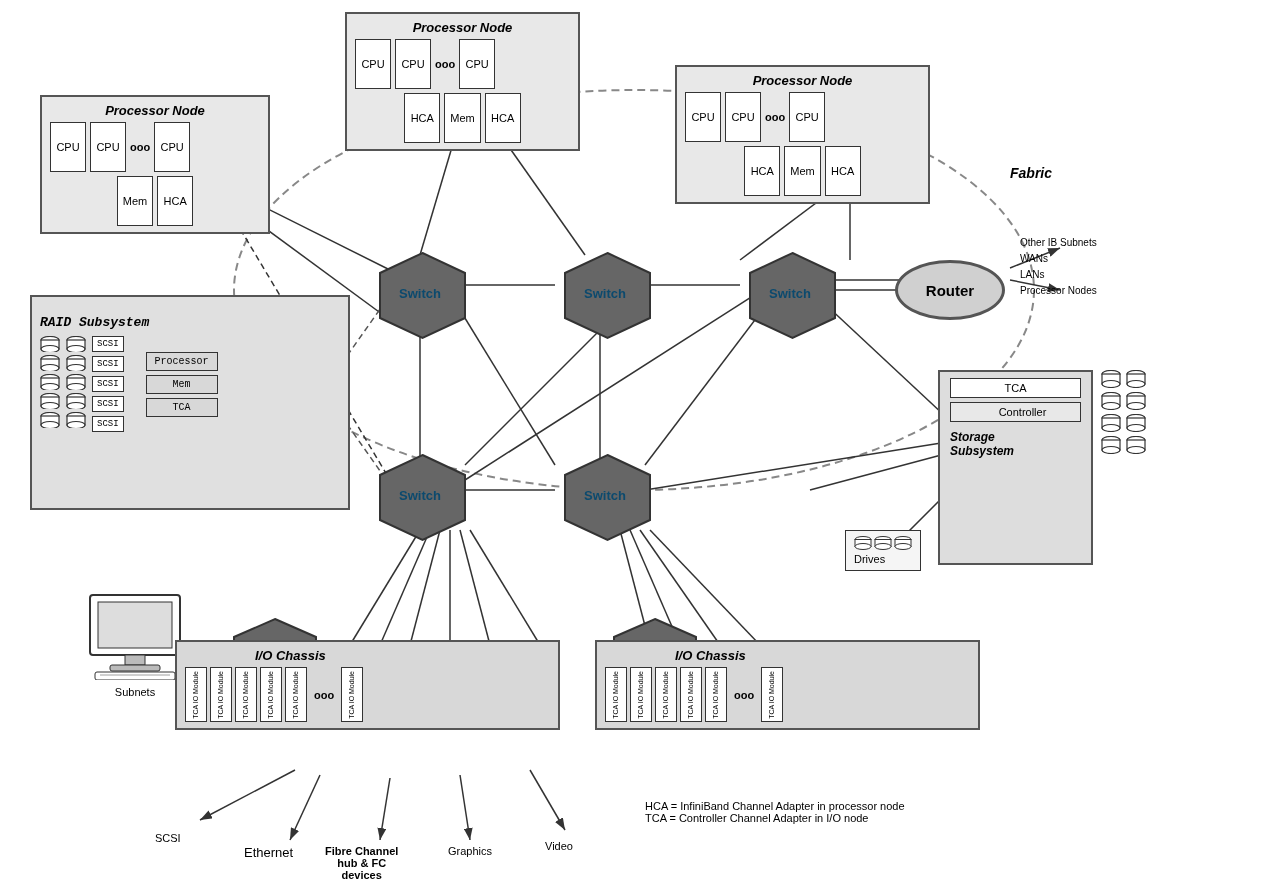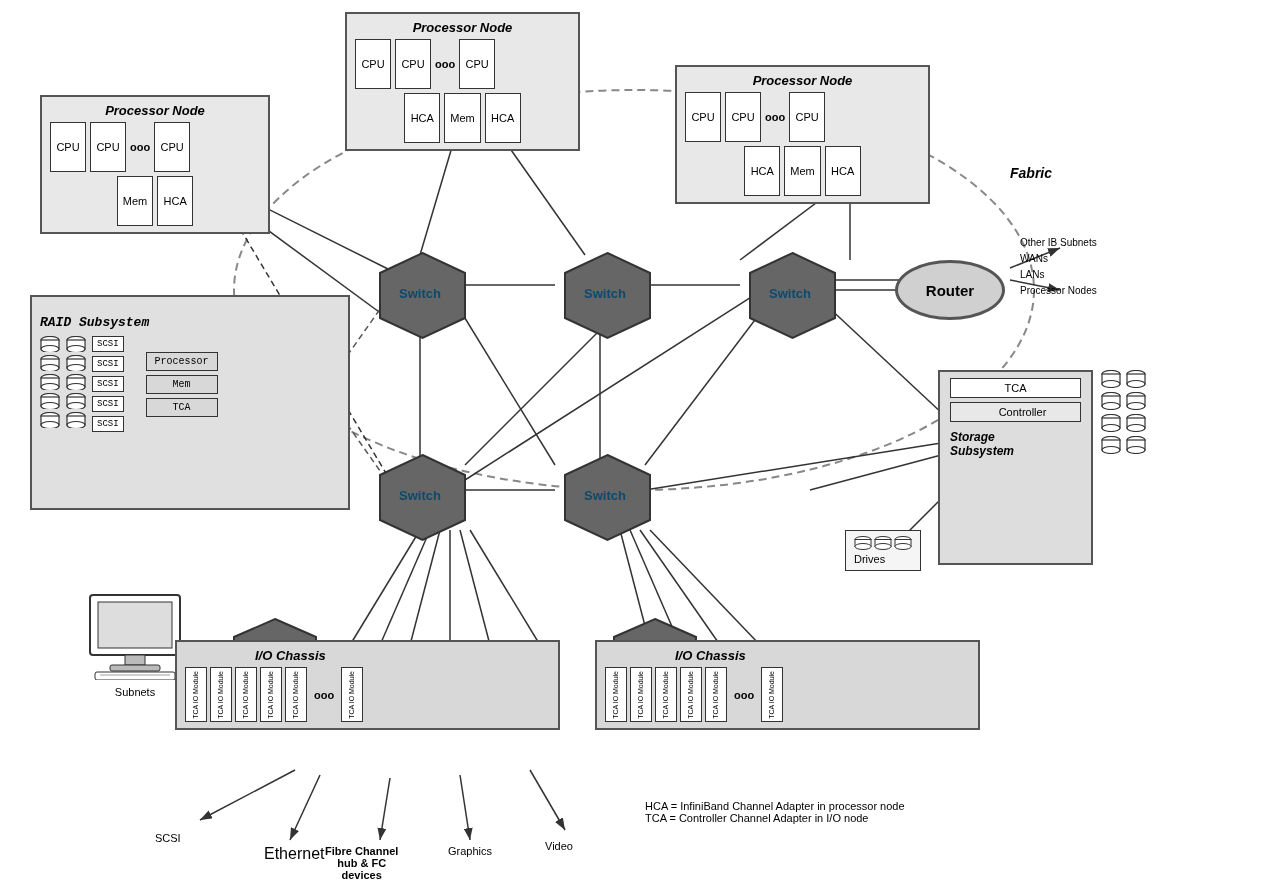--- a/index.html
+++ b/index.html
@@ -653,21 +653,21 @@
         </div>
       <div style="display:flex;align-items:center;font-size:11px;font-weight:bold;padding:0 4px;">ooo</div>
       <div class="io-module">
           <span class="io-module-text">TCA
 IO Module</span>
         </div>
     </div>
   </div>
 
   <div style="position:absolute;left:155px;top:832px;font-size:11px;">SCSI</div>
-  <div style="position:absolute;left:264px;top:845px;font-size:16px;">Ethernet</div>
+  <div style="position:absolute;left:244px;top:845px;font-size:13px;">Ethernet</div>
   <div style="position:absolute;left:325px;top:845px;font-size:11px;text-align:center;font-weight:bold;">
     <span>Fibre Channel</span><br>
     <span>hub &amp; FC</span><br>
     <span>devices</span>
   </div>
   <div style="position:absolute;left:448px;top:845px;font-size:11px;">Graphics</div>
   <div style="position:absolute;left:545px;top:840px;font-size:11px;">Video</div>
 
   <div class="legend-box" style="left:645px;top:800px;">
     <div>HCA = InfiniBand Channel Adapter in processor node</div>

